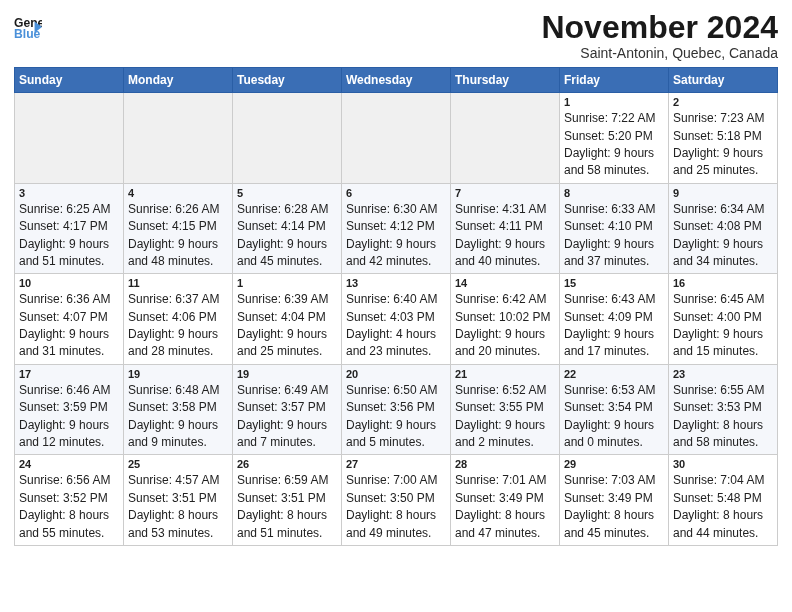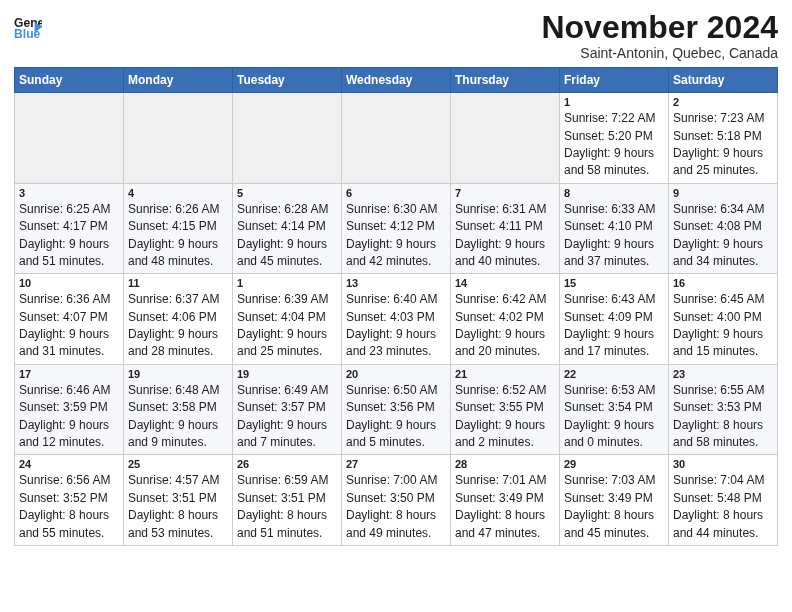--- a/index.html
+++ b/index.html
@@ -146,21 +146,21 @@
           <td>
             <div class="day-num">5</div>
             <div class="day-info"><span>Sunrise: 6:28 AM</span><br><span>Sunset: 4:14 PM</span><br><span>Daylight: 9 hours and 45 minutes.</span></div>
           </td>
           <td>
             <div class="day-num">6</div>
             <div class="day-info"><span>Sunrise: 6:30 AM</span><br><span>Sunset: 4:12 PM</span><br><span>Daylight: 9 hours and 42 minutes.</span></div>
           </td>
           <td>
             <div class="day-num">7</div>
-            <div class="day-info"><span>Sunrise: 6:31 AM</span><br><span>Sunset: 4:11 PM</span><br><span>Daylight: 9 hours and 40 minutes.</span></div>
+            <div class="day-info"><span>Sunrise: 4:31 AM</span><br><span>Sunset: 4:11 PM</span><br><span>Daylight: 9 hours and 40 minutes.</span></div>
           </td>
           <td>
             <div class="day-num">8</div>
             <div class="day-info"><span>Sunrise: 6:33 AM</span><br><span>Sunset: 4:10 PM</span><br><span>Daylight: 9 hours and 37 minutes.</span></div>
           </td>
           <td>
             <div class="day-num">9</div>
             <div class="day-info"><span>Sunrise: 6:34 AM</span><br><span>Sunset: 4:08 PM</span><br><span>Daylight: 9 hours and 34 minutes.</span></div>
           </td>
         </tr>
@@ -172,25 +172,25 @@
           <td>
             <div class="day-num">11</div>
             <div class="day-info"><span>Sunrise: 6:37 AM</span><br><span>Sunset: 4:06 PM</span><br><span>Daylight: 9 hours and 28 minutes.</span></div>
           </td>
           <td>
             <div class="day-num">1</div>
             <div class="day-info"><span>Sunrise: 6:39 AM</span><br><span>Sunset: 4:04 PM</span><br><span>Daylight: 9 hours and 25 minutes.</span></div>
           </td>
           <td>
             <div class="day-num">13</div>
-            <div class="day-info"><span>Sunrise: 6:40 AM</span><br><span>Sunset: 4:03 PM</span><br><span>Daylight: 9 hours and 23 minutes.</span></div>
+            <div class="day-info"><span>Sunrise: 6:40 AM</span><br><span>Sunset: 4:03 PM</span><br><span>Daylight: 4 hours and 23 minutes.</span></div>
           </td>
           <td>
             <div class="day-num">14</div>
-            <div class="day-info"><span>Sunrise: 6:42 AM</span><br><span>Sunset: 4:02 PM</span><br><span>Daylight: 9 hours and 20 minutes.</span></div>
+            <div class="day-info"><span>Sunrise: 6:42 AM</span><br><span>Sunset: 10:02 PM</span><br><span>Daylight: 9 hours and 20 minutes.</span></div>
           </td>
           <td>
             <div class="day-num">15</div>
             <div class="day-info"><span>Sunrise: 6:43 AM</span><br><span>Sunset: 4:09 PM</span><br><span>Daylight: 9 hours and 17 minutes.</span></div>
           </td>
           <td>
             <div class="day-num">16</div>
             <div class="day-info"><span>Sunrise: 6:45 AM</span><br><span>Sunset: 4:00 PM</span><br><span>Daylight: 9 hours and 15 minutes.</span></div>
           </td>
         </tr>

